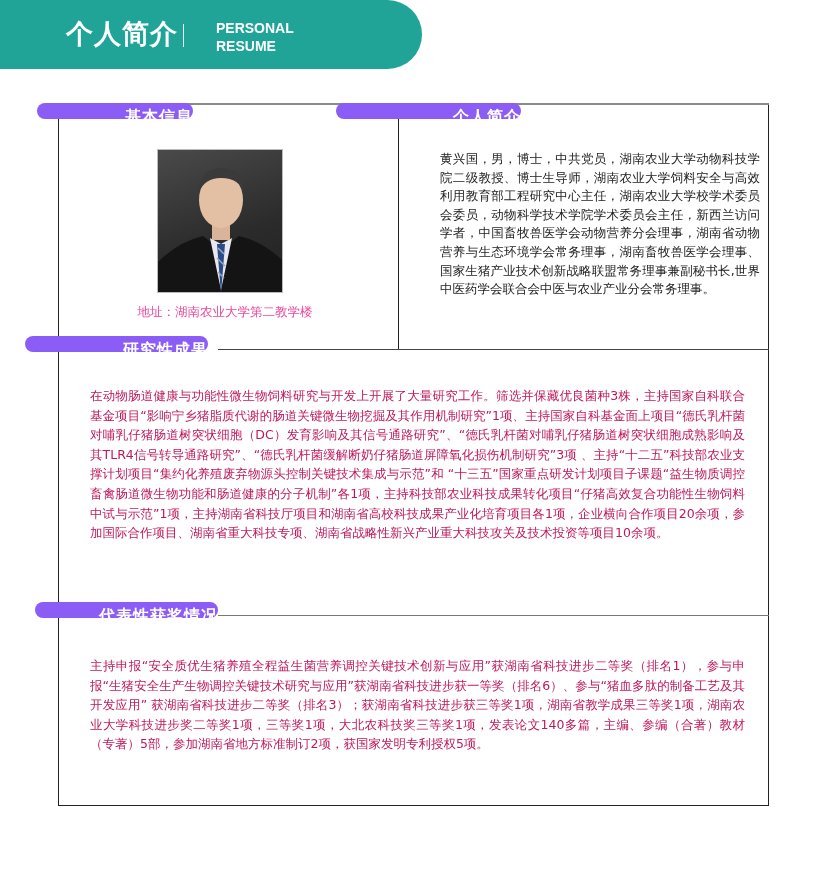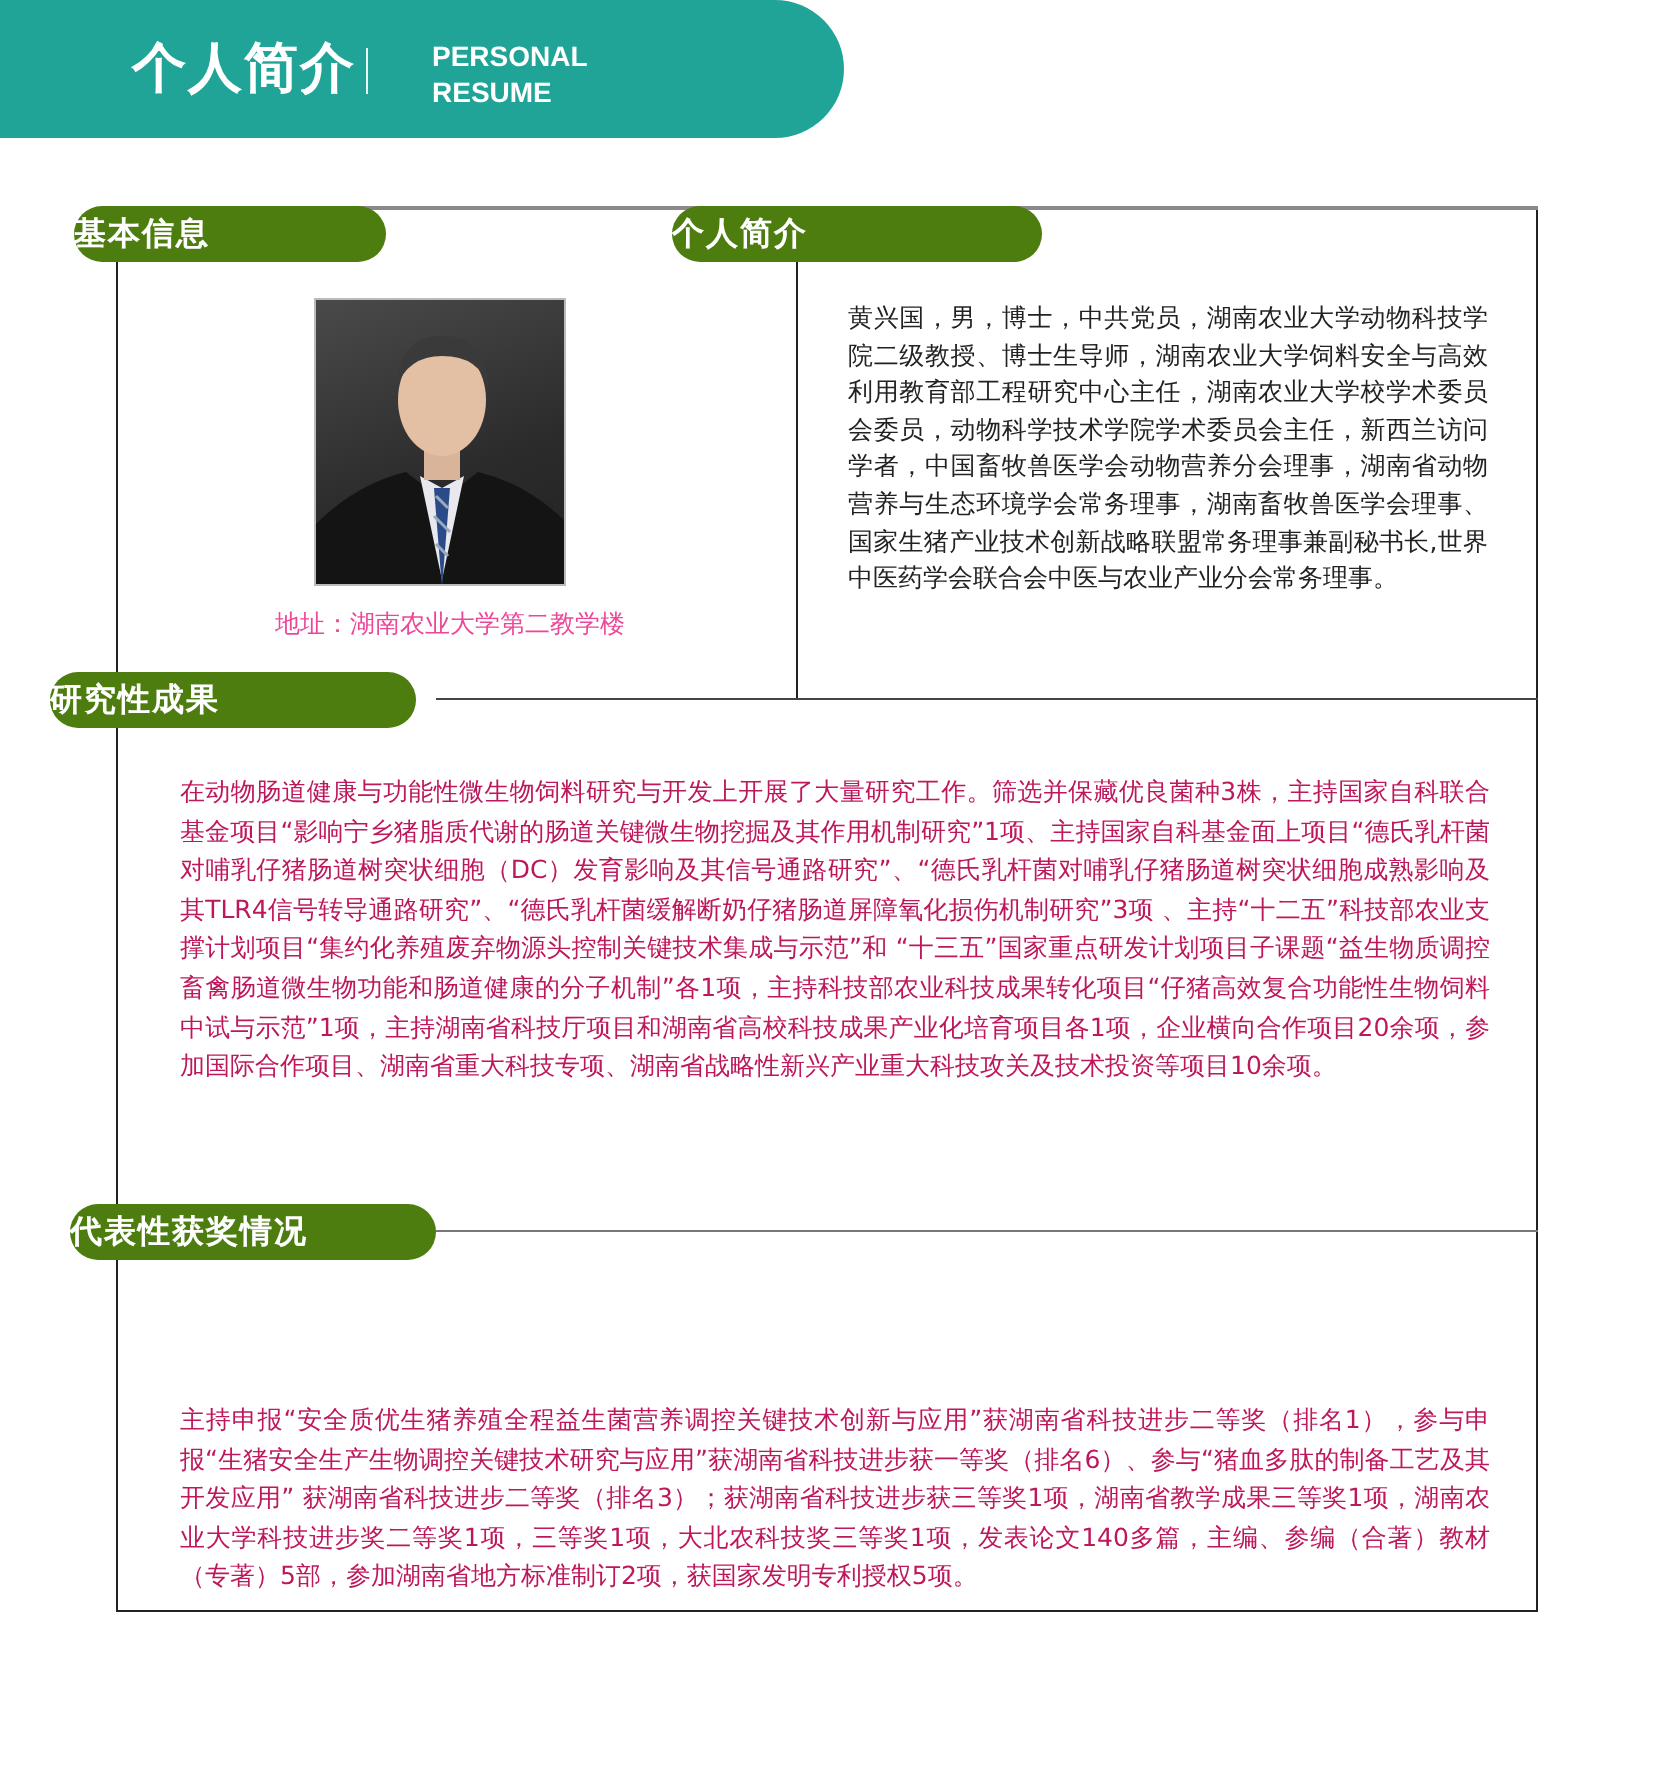--- a/index.html
+++ b/index.html
@@ -11,26 +11,26 @@
                 color:#fff; letter-spacing:1px; }
   .banner .bar { position:absolute; left:183px; top:24px; width:1px; height:23px; background:#e8f7f5; }
   .banner .en { position:absolute; left:216px; top:19px; color:#fff; font-family:"Liberation Sans",sans-serif;
                 font-weight:bold; font-size:14px; line-height:18px; }
   .frame { position:absolute; left:58px; top:103px; width:711px; height:703px;
            border:1px solid #222; box-sizing:border-box; }
   .frame-top-gray { position:absolute; left:58px; top:103px; width:711px; height:2px; background:#8a8a8a; }
   .vdiv { position:absolute; left:398px; top:104px; width:1px; height:246px; background:#222; }
   .hline { position:absolute; left:218px; top:349px; width:551px; height:1px; background:#444; }
   .hline2 { position:absolute; left:218px; top:615px; width:551px; height:1px; background:#777; }
-  .pill { position:absolute; height:28px; background:#4d7c0f; border-radius:14px; color:#fff;
-          font-weight:bold; font-size:16px; text-align:left; line-height:28px; letter-spacing:1px; }
+  .pill { position:absolute; height:16px; background:#8b5cf6; border-radius:14px; color:#fff;
+          font-weight:bold; font-size:16px; text-align:right; line-height:28px; letter-spacing:1px; }
   .photo { position:absolute; left:157px; top:149px; width:126px; height:144px;
            background:linear-gradient(160deg,#4a4a4a 0%,#2b2b2b 60%,#222 100%); border:1px solid #bbb; box-sizing:border-box; overflow:hidden; }
   .address { position:absolute; left:110px; top:304px; width:230px; text-align:center; font-size:12.5px; color:#ec4899; }
-  .intro { position:absolute; left:424px; top:150px; width:320px; font-size:12.5px; line-height:18.6px; text-align:justify; color:#222; }
+  .intro { position:absolute; left:440px; top:150px; width:320px; font-size:12.5px; line-height:18.6px; text-align:justify; color:#222; }
   .para { position:absolute; left:90px; width:655px; font-size:12.5px; line-height:19.6px; text-align:justify; color:#be185d; }
 </style>
 </head>
 <body>
 
 <div class="banner">
   <span class="cn">个人简介</span>
   <span class="bar"></span>
   <div class="en">
     <div>PERSONAL</div>
@@ -59,13 +59,13 @@
   </svg>
 </div>
 <div class="address">地址：湖南农业大学第二教学楼</div>
 
 <div class="intro">黄兴国，男，博士，中共党员，湖南农业大学动物科技学院二级教授、博士生导师，湖南农业大学饲料安全与高效利用教育部工程研究中心主任，湖南农业大学校学术委员会委员，动物科学技术学院学术委员会主任，新西兰访问学者，中国畜牧兽医学会动物营养分会理事，湖南省动物营养与生态环境学会常务理事，湖南畜牧兽医学会理事、国家生猪产业技术创新战略联盟常务理事兼副秘书长,世界中医药学会联合会中医与农业产业分会常务理事。</div>
 
 <div class="pill" style="left:25px; top:336px; width:183px;">研究性成果</div>
 <div class="para" style="top:386px;">在动物肠道健康与功能性微生物饲料研究与开发上开展了大量研究工作。筛选并保藏优良菌种3株，主持国家自科联合基金项目“影响宁乡猪脂质代谢的肠道关键微生物挖掘及其作用机制研究”1项、主持国家自科基金面上项目“德氏乳杆菌对哺乳仔猪肠道树突状细胞（DC）发育影响及其信号通路研究”、“德氏乳杆菌对哺乳仔猪肠道树突状细胞成熟影响及其TLR4信号转导通路研究”、“德氏乳杆菌缓解断奶仔猪肠道屏障氧化损伤机制研究”3项 、主持“十二五”科技部农业支撑计划项目“集约化养殖废弃物源头控制关键技术集成与示范”和 “十三五”国家重点研发计划项目子课题“益生物质调控畜禽肠道微生物功能和肠道健康的分子机制”各1项，主持科技部农业科技成果转化项目“仔猪高效复合功能性生物饲料中试与示范”1项，主持湖南省科技厅项目和湖南省高校科技成果产业化培育项目各1项，企业横向合作项目20余项，参加国际合作项目、湖南省重大科技专项、湖南省战略性新兴产业重大科技攻关及技术投资等项目10余项。</div>
 
 <div class="pill" style="left:35px; top:602px; width:183px;">代表性获奖情况</div>
-<div class="para" style="top:656px;margin-top:44px;">主持申报“安全质优生猪养殖全程益生菌营养调控关键技术创新与应用”获湖南省科技进步二等奖（排名1），参与申报“生猪安全生产生物调控关键技术研究与应用”获湖南省科技进步获一等奖（排名6）、参与“猪血多肽的制备工艺及其开发应用” 获湖南省科技进步二等奖（排名3）；获湖南省科技进步获三等奖1项，湖南省教学成果三等奖1项，湖南农业大学科技进步奖二等奖1项，三等奖1项，大北农科技奖三等奖1项，发表论文140多篇，主编、参编（合著）教材（专著）5部，参加湖南省地方标准制订2项，获国家发明专利授权5项。</div>
+<div class="para" style="top:656px;">主持申报“安全质优生猪养殖全程益生菌营养调控关键技术创新与应用”获湖南省科技进步二等奖（排名1），参与申报“生猪安全生产生物调控关键技术研究与应用”获湖南省科技进步获一等奖（排名6）、参与“猪血多肽的制备工艺及其开发应用” 获湖南省科技进步二等奖（排名3）；获湖南省科技进步获三等奖1项，湖南省教学成果三等奖1项，湖南农业大学科技进步奖二等奖1项，三等奖1项，大北农科技奖三等奖1项，发表论文140多篇，主编、参编（合著）教材（专著）5部，参加湖南省地方标准制订2项，获国家发明专利授权5项。</div>
 
 </body></html>

